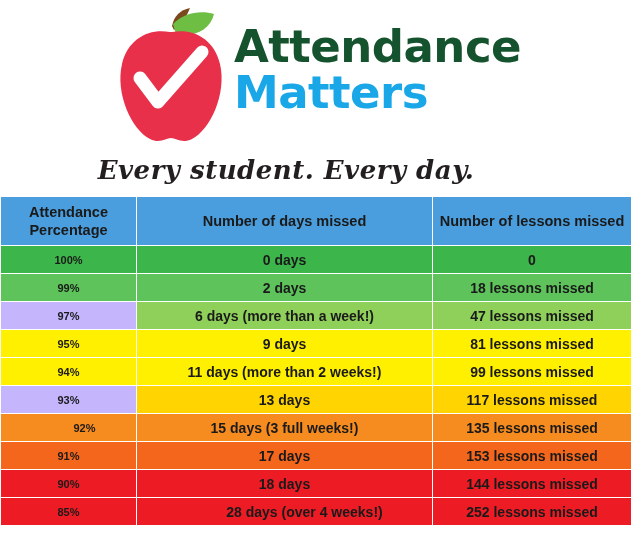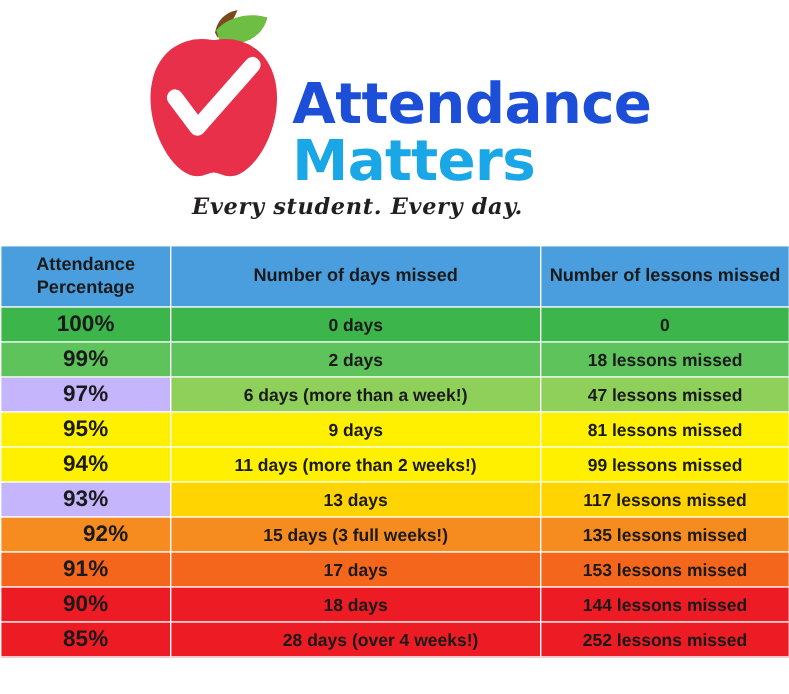--- a/index.html
+++ b/index.html
@@ -47,41 +47,40 @@
   }
   .title-wrap {
     flex: 0 0 auto;
     margin-left: 2px;
     padding-top: 16px;
   }
   .title-line1 {
     font-family: "DejaVu Sans", sans-serif;
     font-size: 45px;
     font-weight: bold;
-    color: #1d4ed8;
+    color: #14532d;
     line-height: 1.02;
     letter-spacing: -0.5px;
-    margin-top: 36px;
   }
   .title-line2 {
     font-family: "DejaVu Sans", sans-serif;
     font-size: 45px;
     font-weight: bold;
     color: #1aa7e8;
     line-height: 1.02;
     letter-spacing: -0.5px;
   }
   .tagline {
     position: absolute;
     top: 155px;
     left: 0;
     width: 572px;
     text-align: center;
     font-family: "DejaVu Serif", serif;
-    font-size: 18px;
+    font-size: 26px;
     font-style: italic;
     font-weight: bold;
     color: #231f20;
     letter-spacing: 0.5px;
   }
 
   
   .table {
     position: absolute;
     top: 196px;
@@ -110,21 +109,21 @@
     color: #0e2233;
   }
   .head-cell.two-line {
     padding: 0 6px;
   }
 
   .row-cell {
     height: 27px;
     font-size: 14px;
   }
-  .c1 { font-size: 18px; }
+  .c1 { font-size: 11px; }
   .c2 { font-size: 14px; }
   .c3 { font-size: 14px; }
 </style>
 </head>
 <body>
 
 <div class="page">
 
   <div class="header">
     <div class="logo-row">

